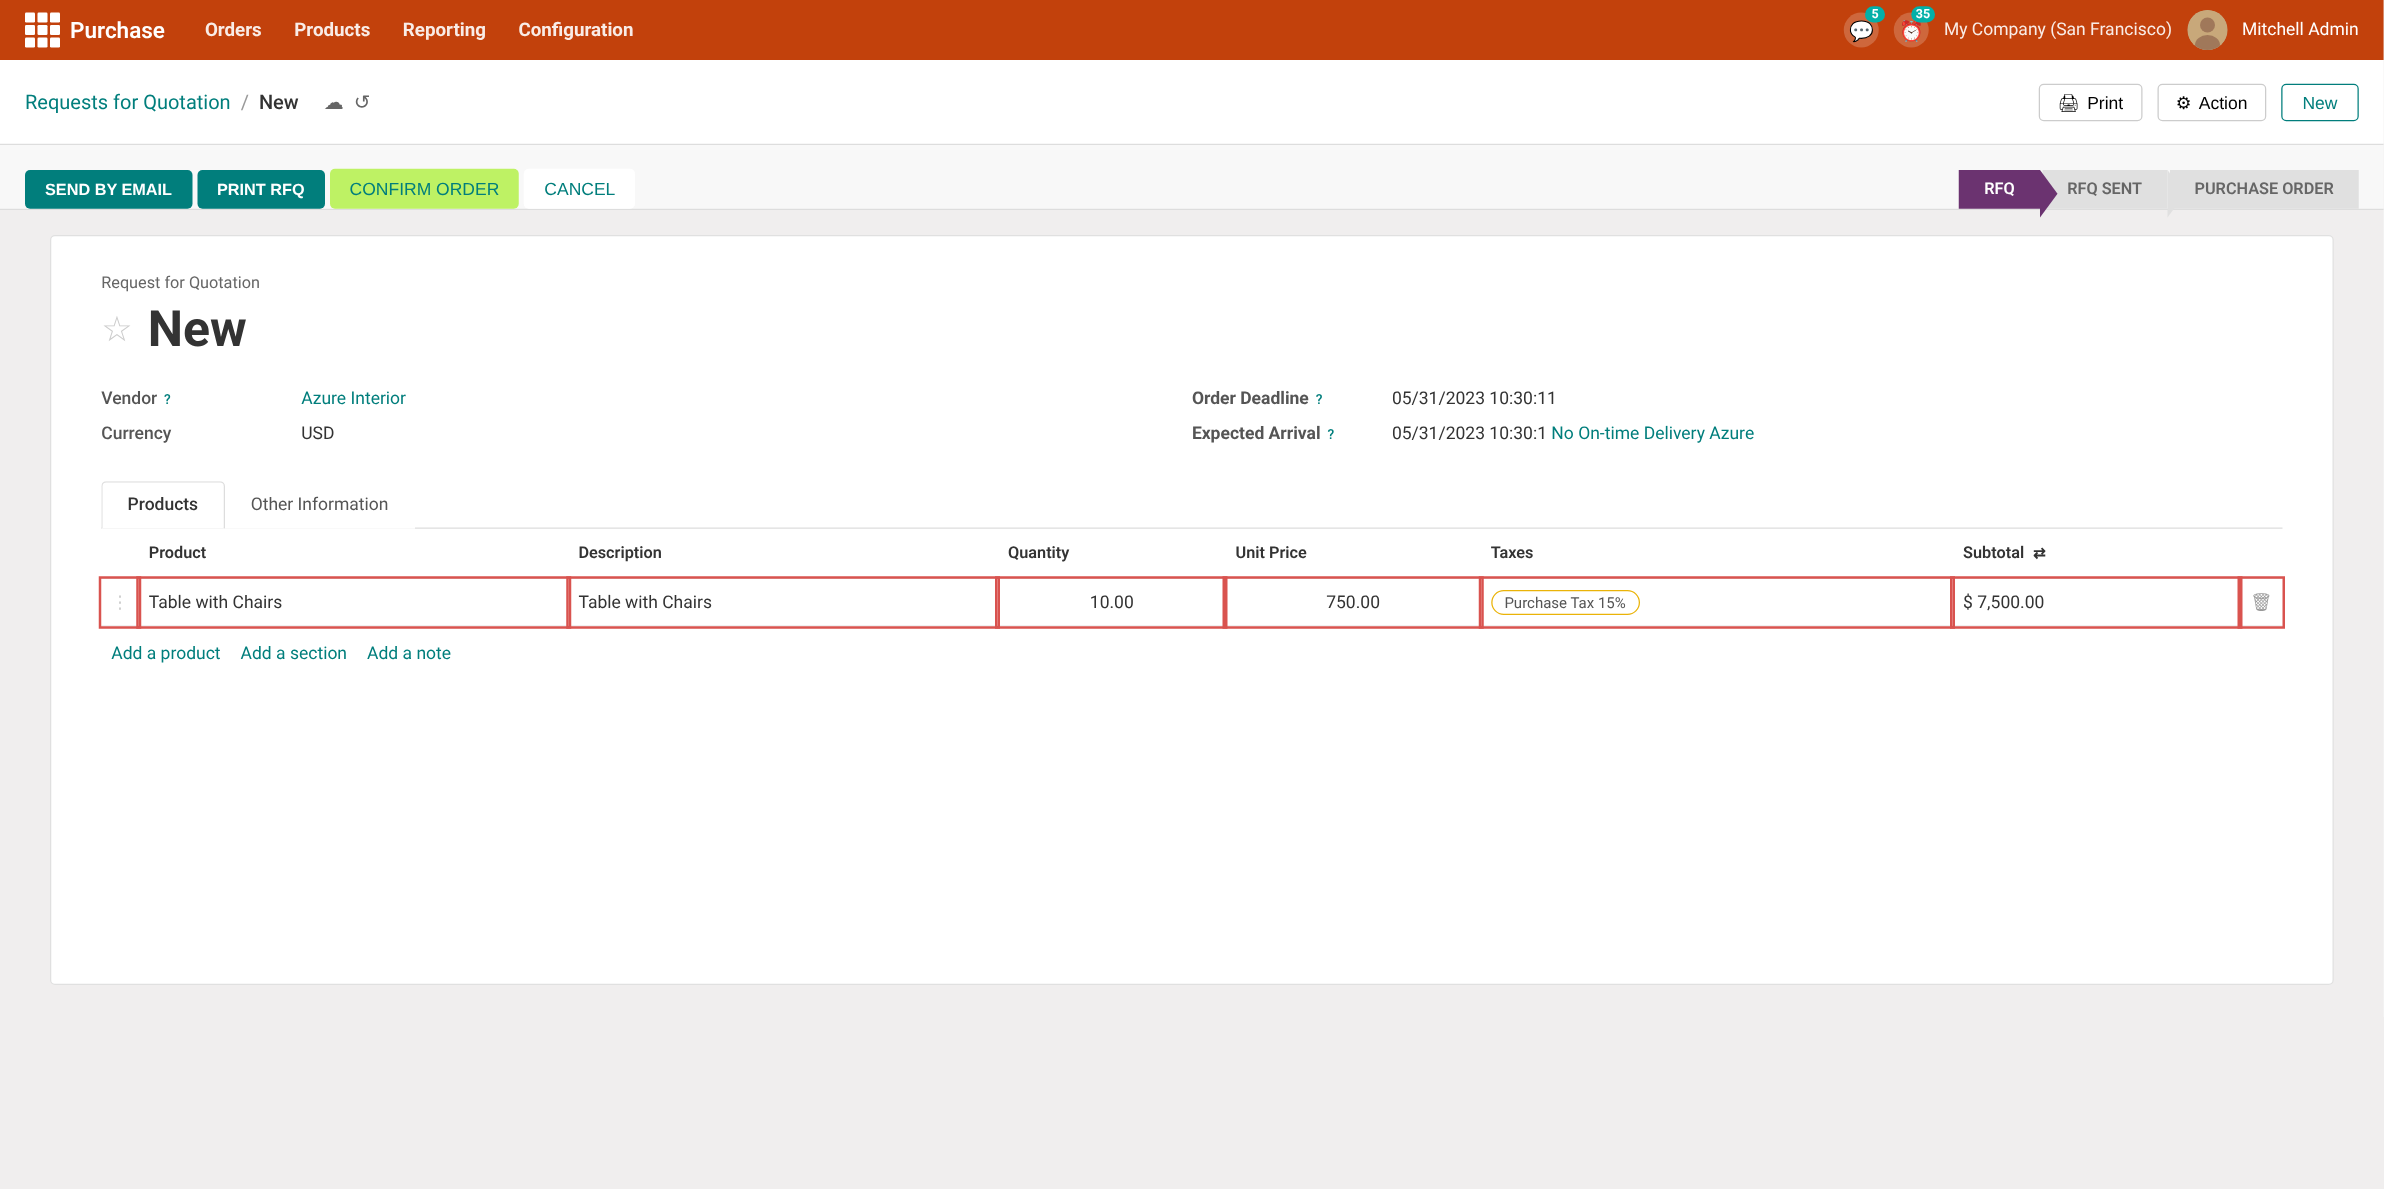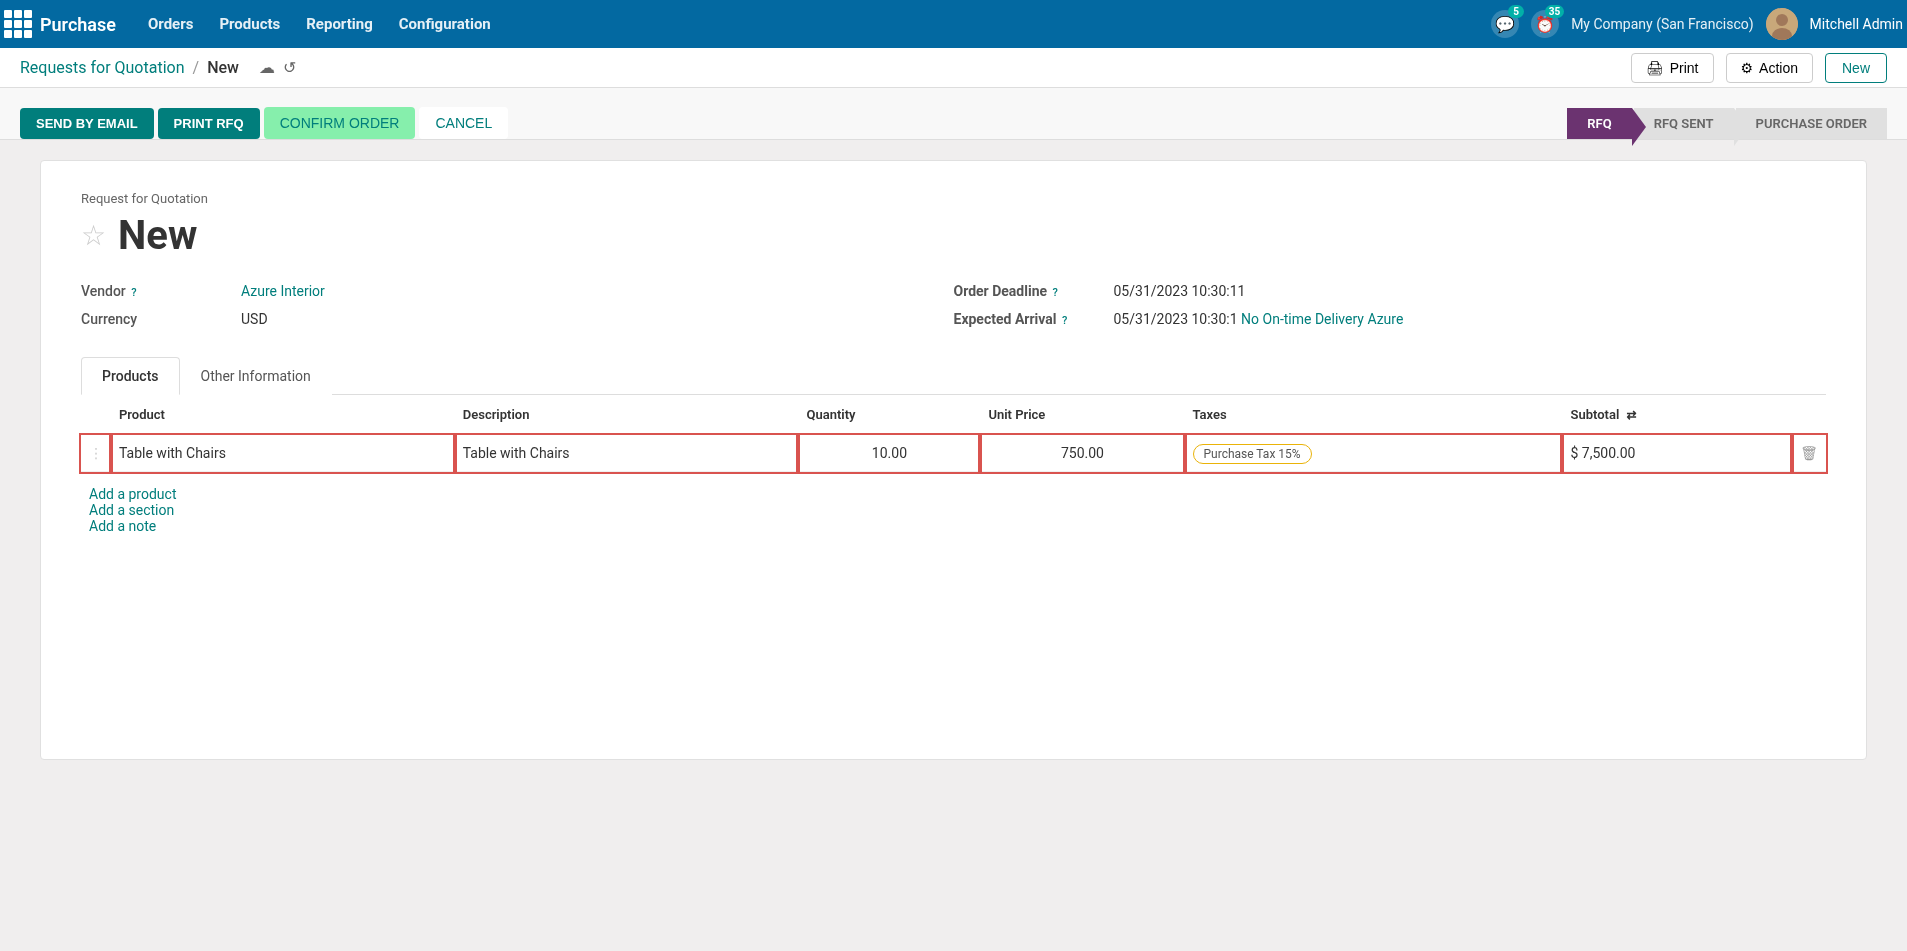--- a/index.html
+++ b/index.html
@@ -1,24 +1,24 @@
 <!DOCTYPE html>
 <html><head>
   <meta charset="utf-8">
   <style>
     * { box-sizing: border-box; margin: 0; padding: 0; }
     body { font-family: -apple-system, BlinkMacSystemFont, 'Segoe UI', Roboto, sans-serif; font-size: 14px; background: #f0eeee; color: #333; }
 
     
     .topnav {
-      background: #0369a1;
+      background: #c2410c;
       color: white;
       display: flex;
       align-items: center;
-      padding: 0 4px;
+      padding: 0 20px;
       height: 48px;
     }
     .topnav-grid {
       display: flex;
       align-items: center;
       gap: 4px;
     }
     .topnav-apps {
       width: 28px; height: 28px;
       display: grid; grid-template-columns: repeat(3,8px); gap: 2px;
@@ -59,21 +59,21 @@
     }
     .avatar svg { width: 32px; height: 32px; }
     .user-name { color: white; font-size: 14px; }
 
     
     .subheader {
       background: white;
       display: flex;
       align-items: center;
       padding: 0 20px;
-      height: 40px;
+      height: 68px;
       border-bottom: 1px solid #ddd;
     }
     .breadcrumb { display: flex; align-items: center; gap: 8px; font-size: 16px; color: #017e7c; }
     .breadcrumb a { color: #017e7c; text-decoration: none; font-size: 16px; }
     .breadcrumb .sep { color: #999; }
     .breadcrumb .current { color: #333; font-weight: 500; }
     .breadcrumb-icons { display: flex; gap: 8px; margin-left: 12px; }
     .breadcrumb-icons span { color: #666; cursor: pointer; font-size: 16px; }
     .subheader-right { margin-left: auto; display: flex; align-items: center; gap: 12px; }
     .btn-print { background: white; border: 1px solid #ccc; padding: 6px 14px; border-radius: 4px; cursor: pointer; font-size: 14px; display: flex; align-items: center; gap: 6px; }
@@ -92,21 +92,21 @@
     }
     .btn-email {
       background: #017e7c; color: white; border: none; padding: 8px 16px;
       border-radius: 4px; cursor: pointer; font-size: 13px; font-weight: 600; text-transform: uppercase;
     }
     .btn-print-rfq {
       background: #017e7c; color: white; border: none; padding: 8px 16px;
       border-radius: 4px; cursor: pointer; font-size: 13px; font-weight: 600; text-transform: uppercase;
     }
     .btn-confirm {
-      background: #86efac; border: none; color: #017e7c; padding: 8px 16px;
+      background: #bef264; border: none; color: #017e7c; padding: 8px 16px;
       border-radius: 4px; cursor: pointer; font-size: 14px; font-weight: 500;
     }
     .btn-cancel {
       background: white; border: none; color: #017e7c; padding: 8px 16px;
       border-radius: 4px; cursor: pointer; font-size: 14px; font-weight: 500;
     }
 
     
     .status-pipeline {
       margin-left: auto; display: flex; align-items: center;
@@ -192,21 +192,21 @@
     }
     .row-selected td {
       outline: 2px solid #d9534f;
     }
     .row-handle { color: #ccc; font-size: 14px; cursor: grab; width: 20px; }
     .tax-badge {
       border: 1px solid #eab308; border-radius: 12px; padding: 2px 10px;
       font-size: 12px; color: #555; background: white;
     }
     .delete-icon { color: #999; cursor: pointer; font-size: 14px; }
-    .add-links { margin-top: 10px; display: flex; padding: 4px 8px; flex-direction: column; }
+    .add-links { margin-top: 10px; display: flex; gap: 16px; padding: 4px 8px; }
     .add-link { color: #017e7c; cursor: pointer; font-size: 14px; text-decoration: none; }
     .no-delivery { color: #017e7c; font-size: 14px; cursor: pointer; }
   </style>
 </head>
 <body>
 
 <div class="topnav">
   <div class="topnav-grid">
     <div class="topnav-apps">
       <span></span>

